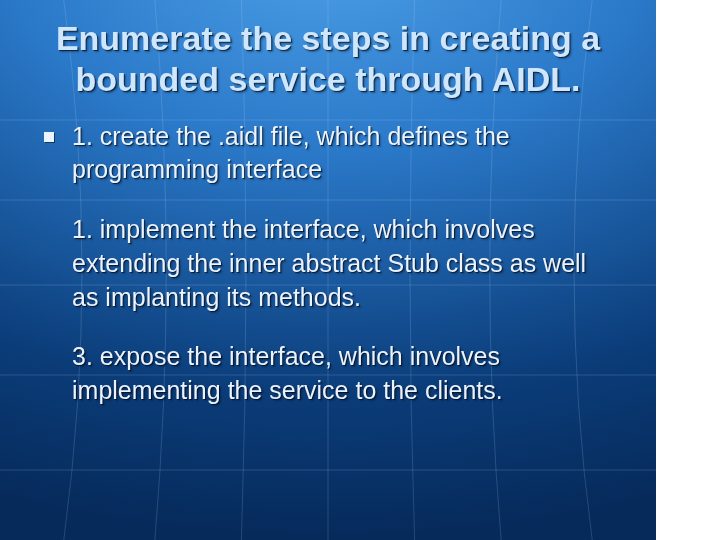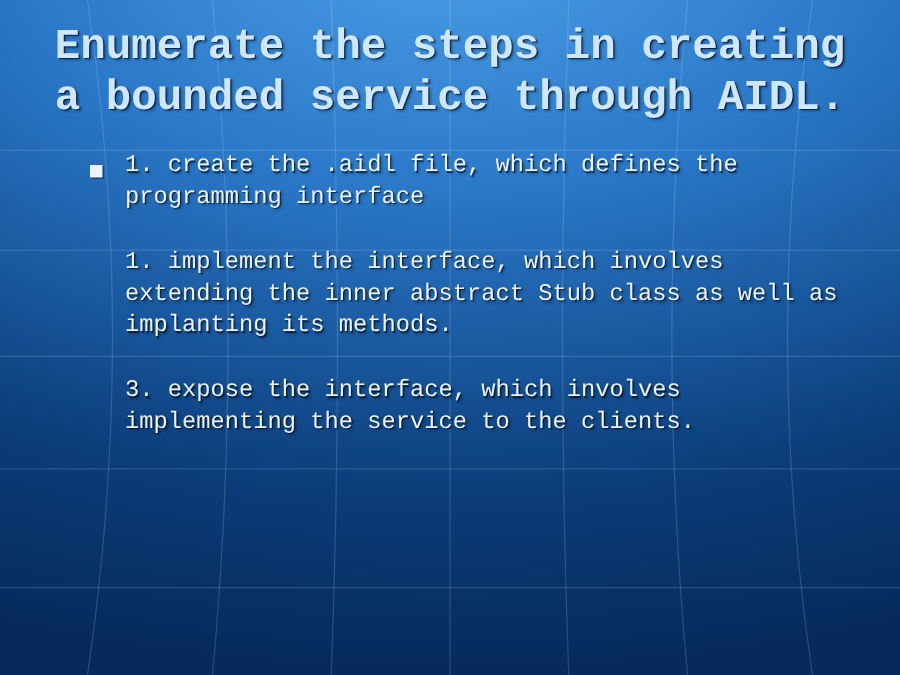--- a/index.html
+++ b/index.html
@@ -5,26 +5,25 @@
   html, body {
     margin: 0;
     padding: 0;
     width: 720px;
     height: 540px;
     overflow: hidden;
     font-family: Verdana, Geneva, sans-serif;
   }
   .slide {
     position: relative;
-    width: 720px;
+    width: 656px;
     height: 540px;
     background: radial-gradient(ellipse 140% 110% at 50% -10%, #4da0e8 0%, #2a78c8 35%, #0b3d7a 75%, #062a5a 100%);
     color: #e8f0fa;
     box-sizing: border-box;
-    font-family: Liberation Mono, monospace;
   }
   .grid-overlay {
     position: absolute;
     inset: 0;
     pointer-events: none;
     overflow: hidden;
   }
   .grid-overlay svg { width: 100%; height: 100%; display: block; }
   .grid-overlay line, .grid-overlay path {
     stroke: rgba(200, 225, 255, 0.18);
@@ -36,22 +35,22 @@
     text-align: center;
     font-weight: bold;
     font-size: 34px;
     line-height: 1.2;
     padding: 18px 28px 8px 28px;
     color: #cfe6ff;
     text-shadow: 1px 1px 0 rgba(0,0,0,0.55), 2px 2px 2px rgba(0,0,0,0.35);
   }
   .body {
     position: relative;
-    padding: 12px 48px 0 72px;
-    font-size: 19px;
+    padding: 12px 48px 0 44px;
+    font-size: 25px;
     line-height: 1.35;
     color: #eaf3ff;
     text-shadow: 1px 1px 0 rgba(0,0,0,0.55), 2px 2px 2px rgba(0,0,0,0.3);
   }
   .bullet-row { display: flex; }
   .bullet-marker {
     flex: 0 0 auto;
     width: 10px;
     height: 10px;
     background: #eaf3ff;

